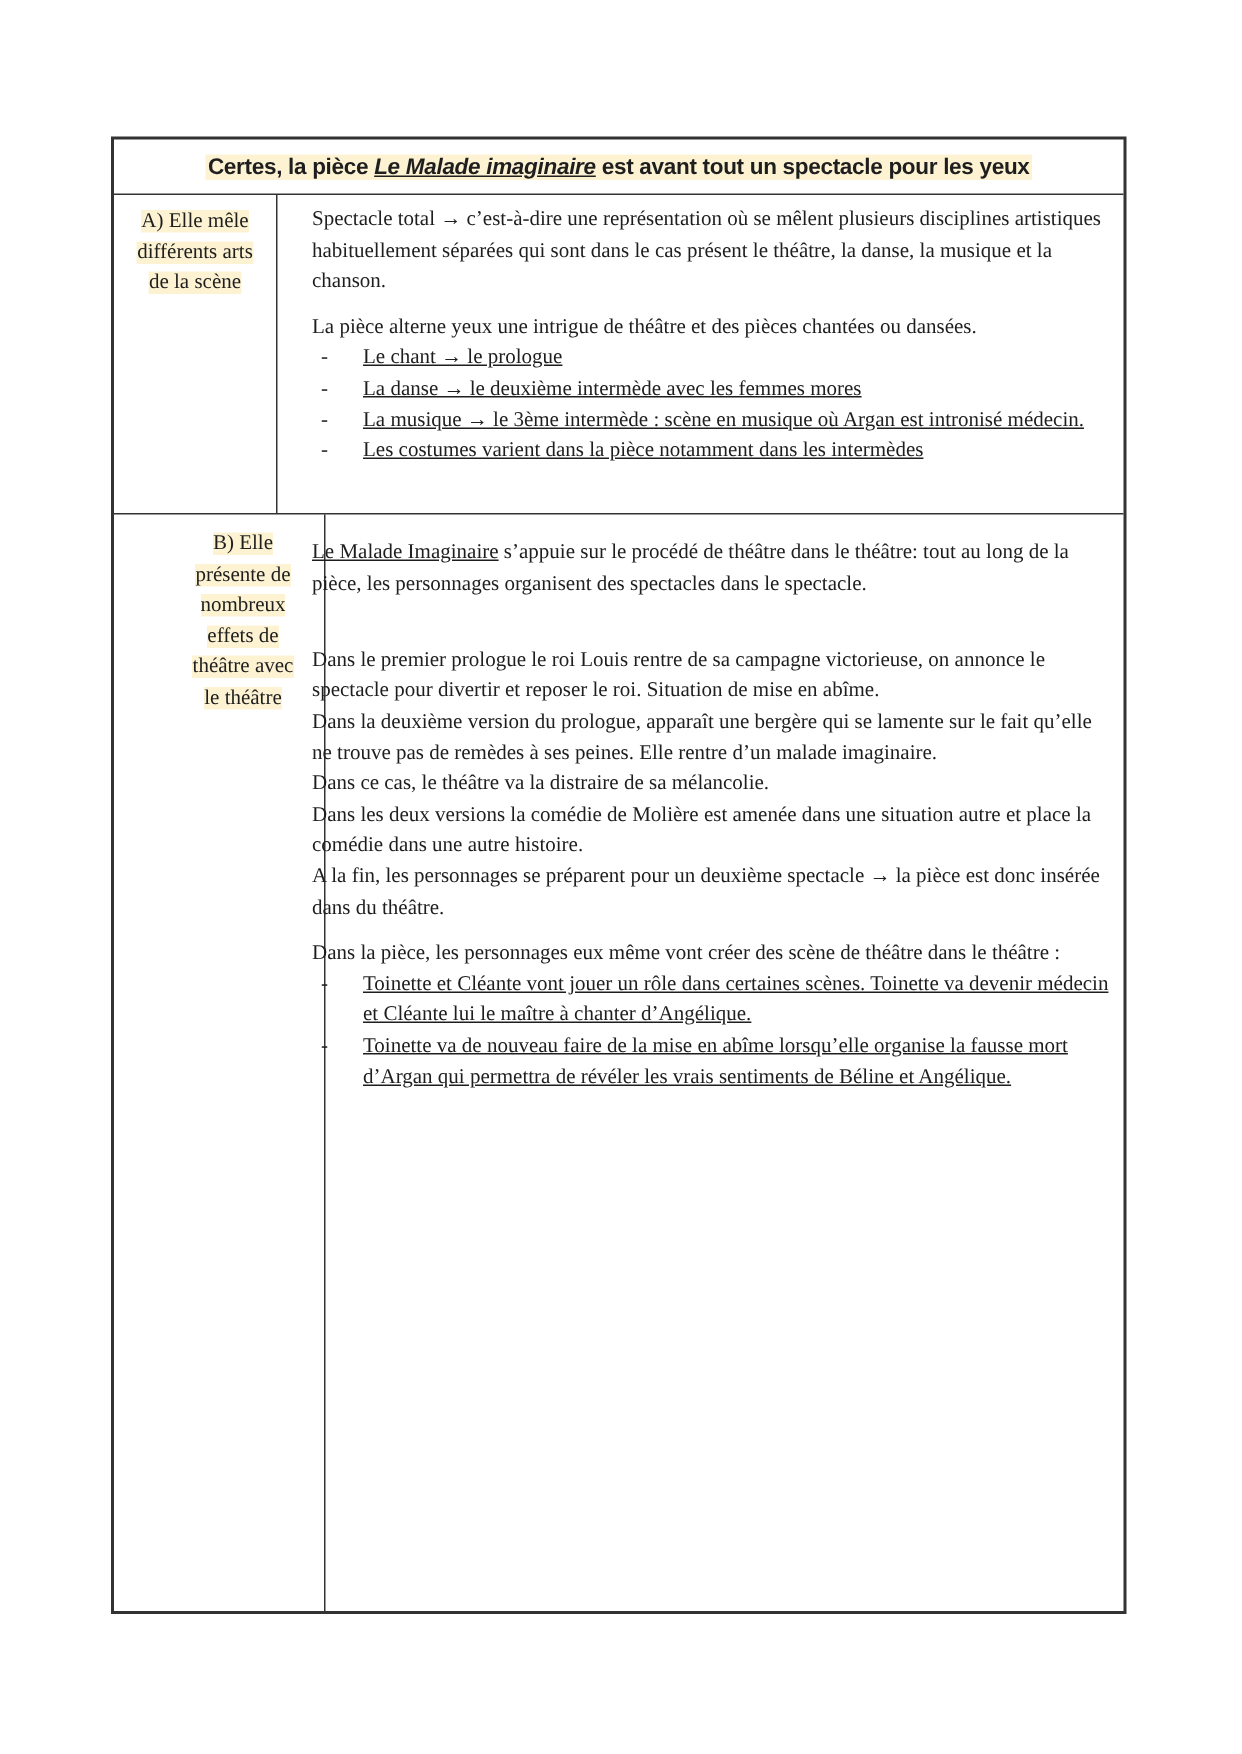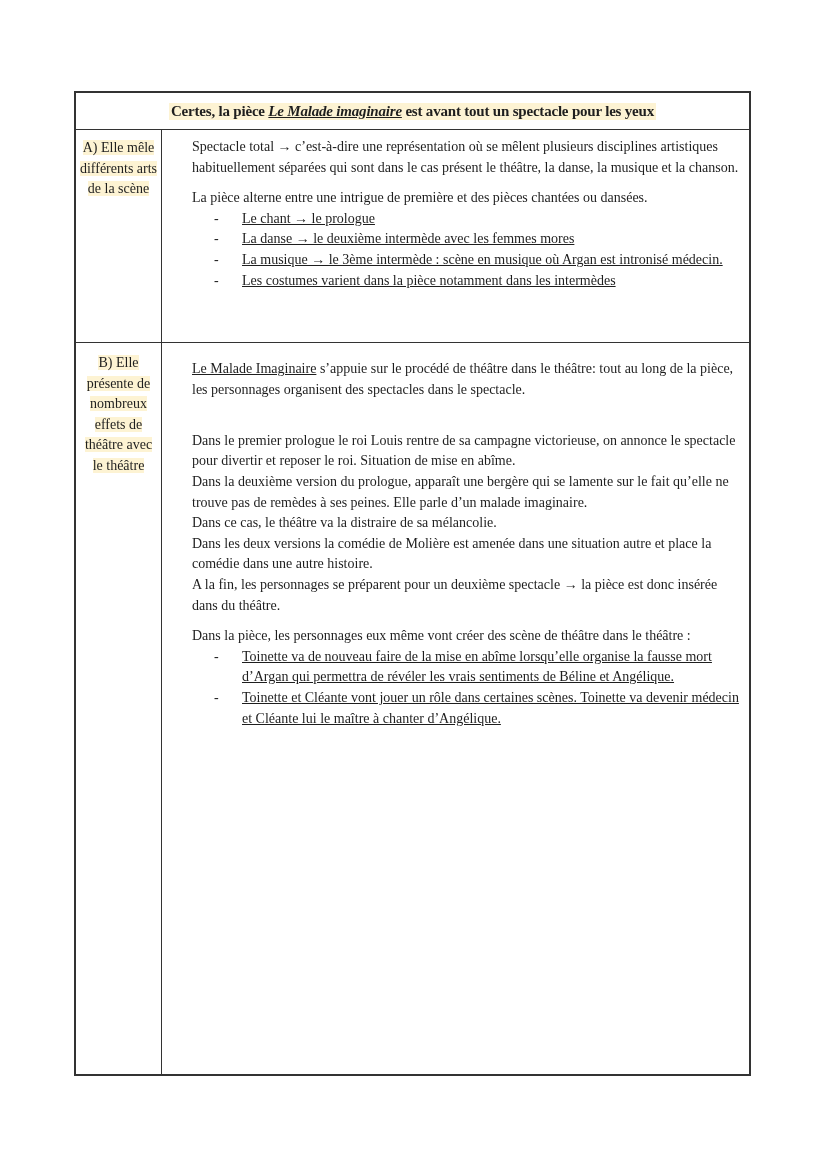--- a/index.html
+++ b/index.html
@@ -9,48 +9,48 @@
     color: #1e1e1e;
   }
   .table {
     position: absolute; left: 74px; top: 91px; width: 677px; height: 985px;
     border: 2px solid #333; box-sizing: border-box;
   }
   .title-row {
     position: absolute; left: 0; top: 0; right: 0; height: 37px;
     border-bottom: 1.5px solid #333; box-sizing: border-box;
     display: flex; align-items: center; justify-content: center;
-    font-family: Liberation Serif, serif;
+    font-family: Liberation Sans, sans-serif;
   }
   .title {
     font-weight: bold; font-size: 15px; background: #fdf3d3; padding: 0 2px;
     letter-spacing: -0.2px;
   }
   .title .it { font-style: italic; text-decoration: underline; }
   .row-a {
     position: absolute; left: 0; right: 0; top: 37px; height: 213px;
     border-bottom: 1.5px solid #333; box-sizing: border-box;
   }
   .row-b {
     position: absolute; left: 0; right: 0; top: 250px; bottom: 0;
   }
   .left-cell {
-    position: absolute; left: 0; top: 0; bottom: 0; width: 86px;
+    position: absolute; left: 0; top: 0; bottom: 0; width: 109px;
     border-right: 1.5px solid #333; box-sizing: border-box;
     text-align: center; font-size: 14px; line-height: 20.5px;
     padding-top: 8px;
   }
-  .row-b .left-cell { padding-top: 10px; }
+  .row-b .left-cell { padding-top: 10px; margin-left: 32px; }
   .left-cell .hl { background: #fdf3d3; }
   .right-cell {
     position: absolute; left: 109px; right: 0; top: 0; bottom: 0;
     padding: 7px 8px 0 7px; font-size: 14px; line-height: 20.6px;
   }
   .row-b .right-cell { padding-top: 16px; }
-  p { margin: 0 0 10px 0; }
+  p { margin: 0 0 10px 16px; }
   ul.dash { list-style: none; margin: -10px 0 8px 0; padding: 0 0 0 22px; }
   ul.dash li { position: relative; padding-left: 28px; text-decoration: underline; }
   ul.dash li::before { content: "-"; position: absolute; left: 0; top: 0; }
   .u { text-decoration: underline; }
   .qhl { background: #fdf3d3; }
 </style>
 </head>
 <body>
 
 <div class="table">
@@ -59,21 +59,21 @@
   </div>
 
   <div class="row-a">
     <div class="left-cell">
       <span class="hl">A) Elle mêle</span><br>
       <span class="hl">différents arts</span><br>
       <span class="hl">de la scène</span>
     </div>
     <div class="right-cell">
       <p>Spectacle total → c’est-à-dire une représentation où se mêlent plusieurs disciplines artistiques habituellement séparées qui sont dans le cas présent le théâtre, la danse, la musique et la chanson.</p>
-      <p>La pièce alterne entre une intrigue de première et des pièces chantées ou dansées.</p>
+      <p>La pièce alterne yeux une intrigue de théâtre et des pièces chantées ou dansées.</p>
       <ul class="dash">
         <li>Le chant → le prologue</li>
         <li>La danse → le deuxième intermède avec les femmes mores</li>
         <li>La musique → le 3ème intermède : scène en musique où Argan est intronisé médecin.</li>
         <li>Les costumes varient dans la pièce notamment dans les intermèdes</li>
       </ul>
     </div>
   </div>
 
   <div class="row-b">
@@ -83,25 +83,25 @@
       <span class="hl">nombreux</span><br>
       <span class="hl">effets de</span><br>
       <span class="hl">théâtre avec</span><br>
       <span class="hl">le théâtre</span>
     </div>
     <div class="right-cell">
       <p><span class="u">Le Malade Imaginaire</span><span> s’appuie sur le procédé de théâtre dans le théâtre: tout au long de la pièce, les personnages organisent des spectacles dans le spectacle.</span></p>
       <p>
         <br>
         <span>Dans le premier prologue le roi Louis rentre de sa campagne victorieuse, on annonce le spectacle pour divertir et reposer le roi. Situation de mise en abîme.</span><br>
-        <span>Dans la deuxième version du prologue, apparaît une bergère qui se lamente sur le fait qu’elle ne trouve pas de remèdes à ses peines. Elle parle d’un malade imaginaire.</span><br>
+        <span>Dans la deuxième version du prologue, apparaît une bergère qui se lamente sur le fait qu’elle ne trouve pas de remèdes à ses peines. Elle rentre d’un malade imaginaire.</span><br>
         <span>Dans ce cas, le théâtre va la distraire de sa mélancolie.</span><br>
         <span>Dans les deux versions la comédie de Molière est amenée dans une situation autre et place la comédie dans une autre histoire.</span><br>
         <span>A la fin, les personnages se préparent pour un deuxième spectacle → la pièce est donc insérée dans du théâtre.</span>
       </p>
       <p>Dans la pièce, les personnages eux même vont créer des scène de théâtre dans le théâtre :</p>
       <ul class="dash">
+        <li>Toinette et Cléante vont jouer un rôle dans certaines scènes. Toinette va devenir médecin et Cléante lui le maître à chanter d’Angélique.</li>
         <li>Toinette va de nouveau faire de la mise en abîme lorsqu’elle organise la fausse mort d’Argan qui permettra de révéler les vrais sentiments de Béline et Angélique.</li>
-        <li>Toinette et Cléante vont jouer un rôle dans certaines scènes. Toinette va devenir médecin et Cléante lui le maître à chanter d’Angélique.</li>
       </ul>
     </div>
   </div>
 </div>
 
 </body></html>

